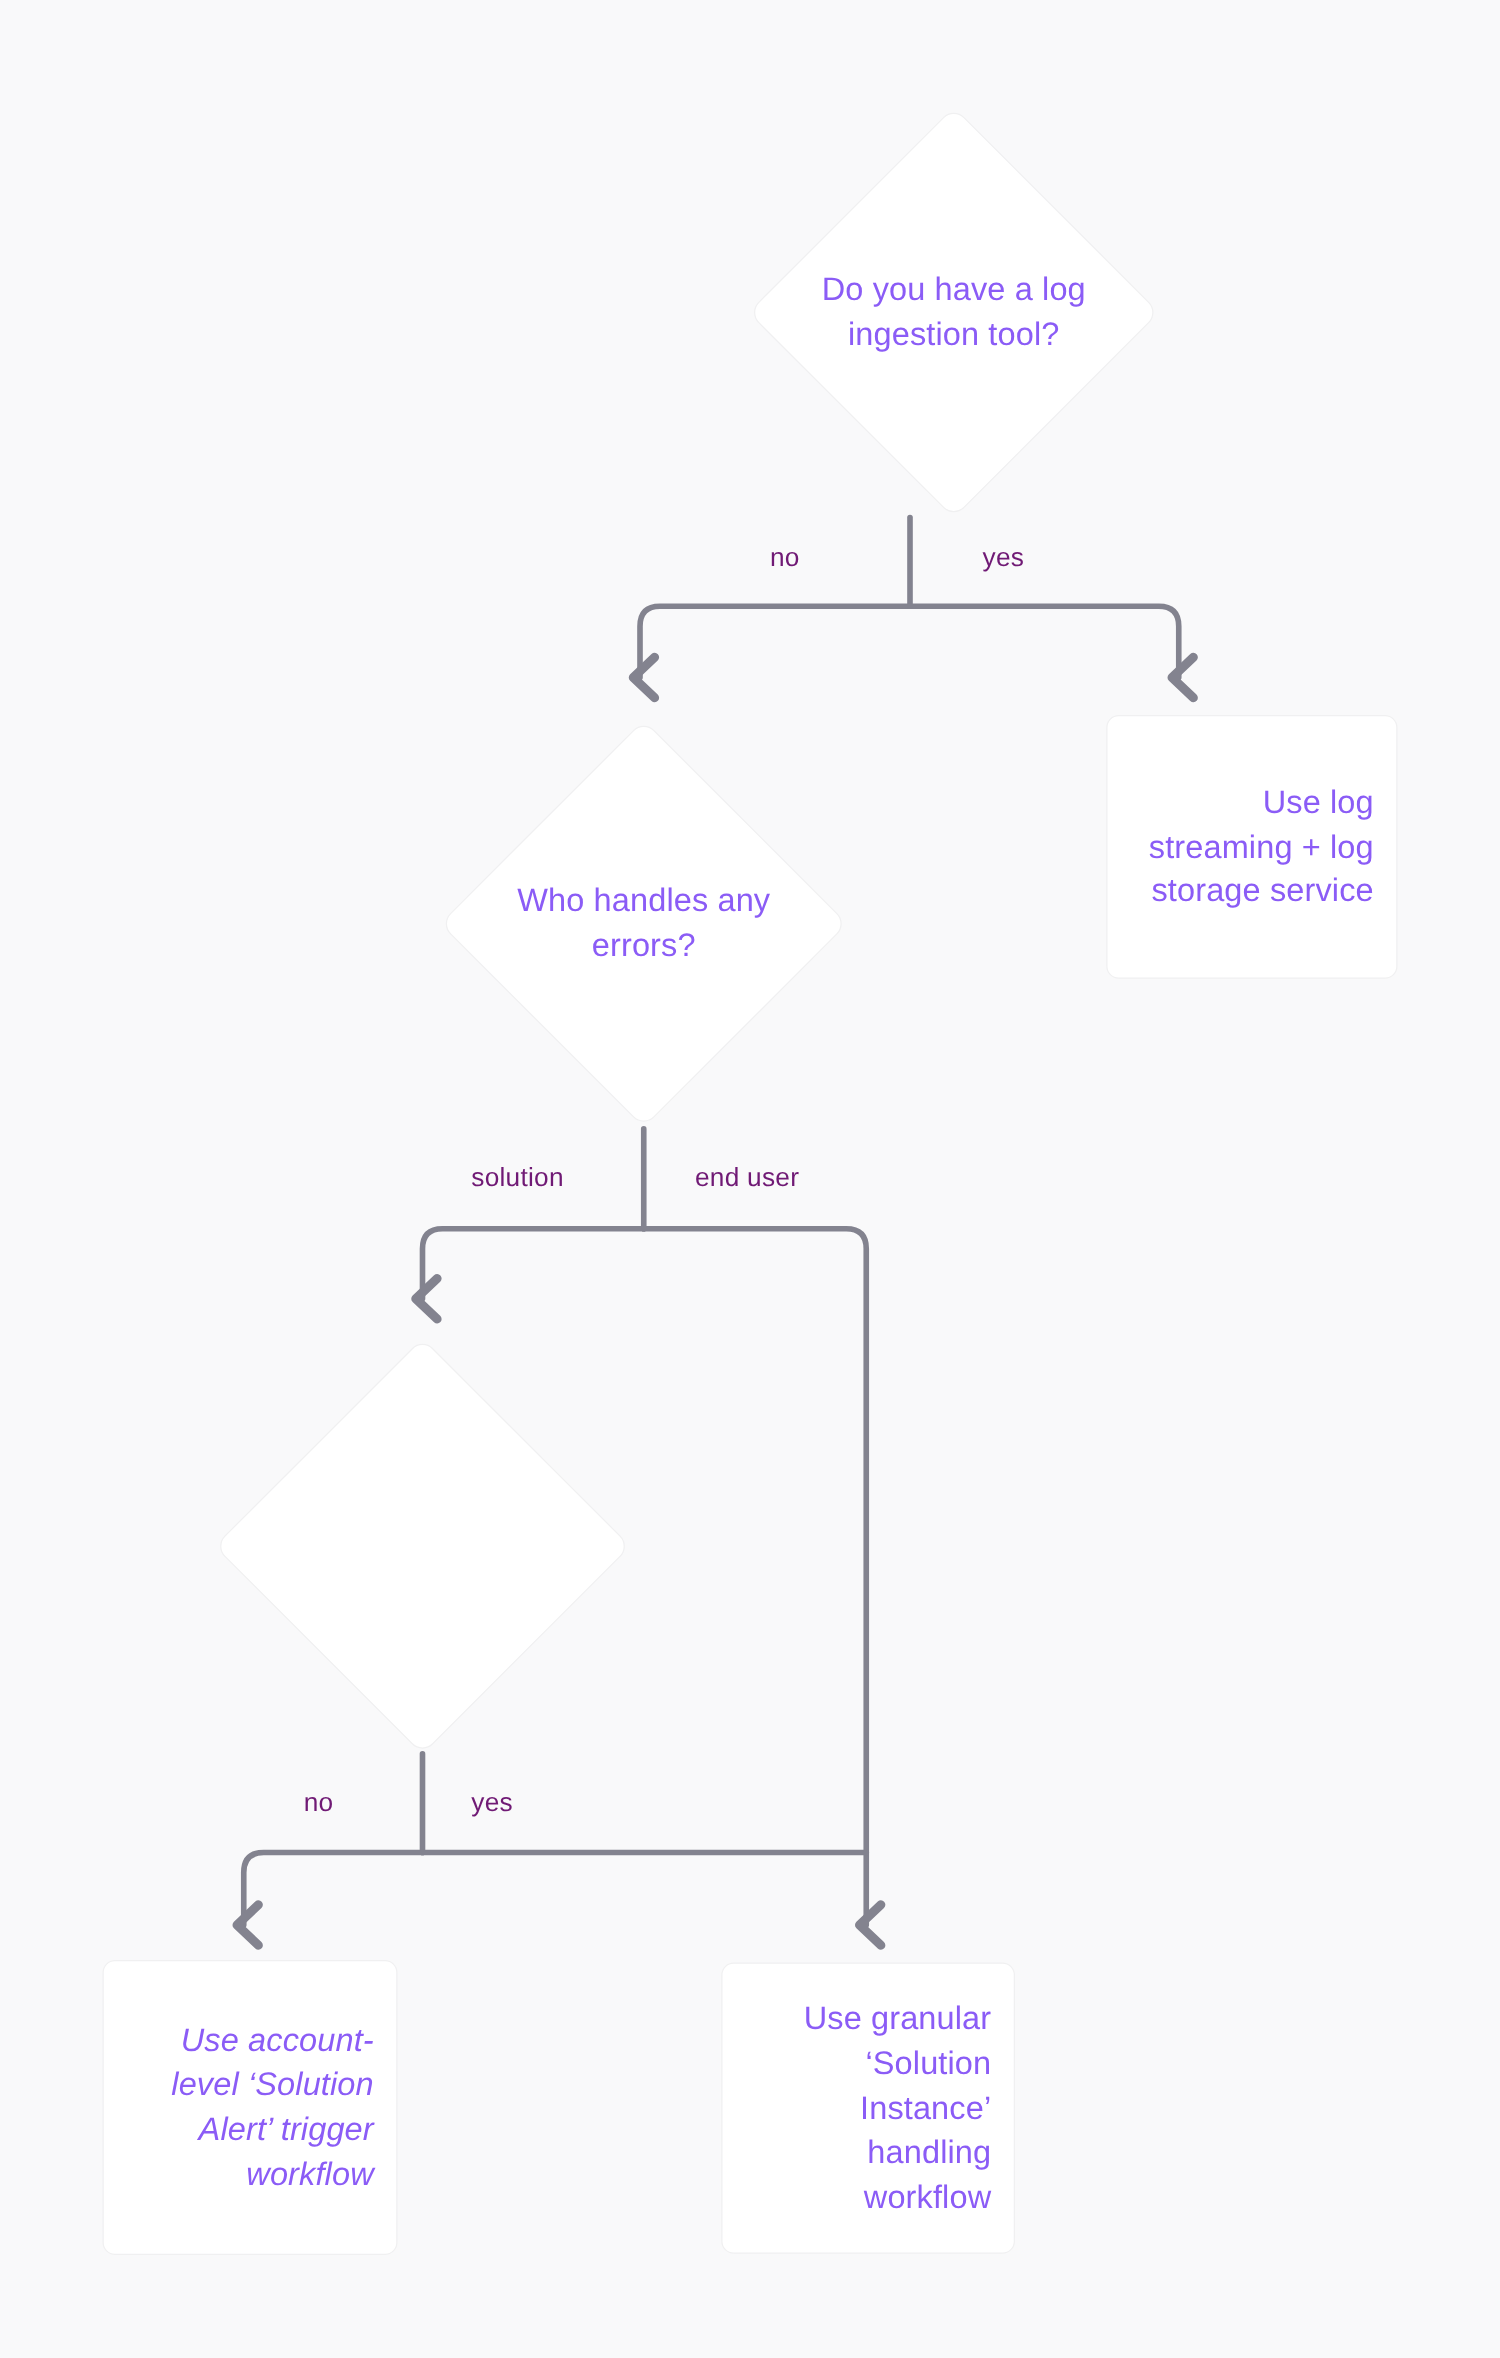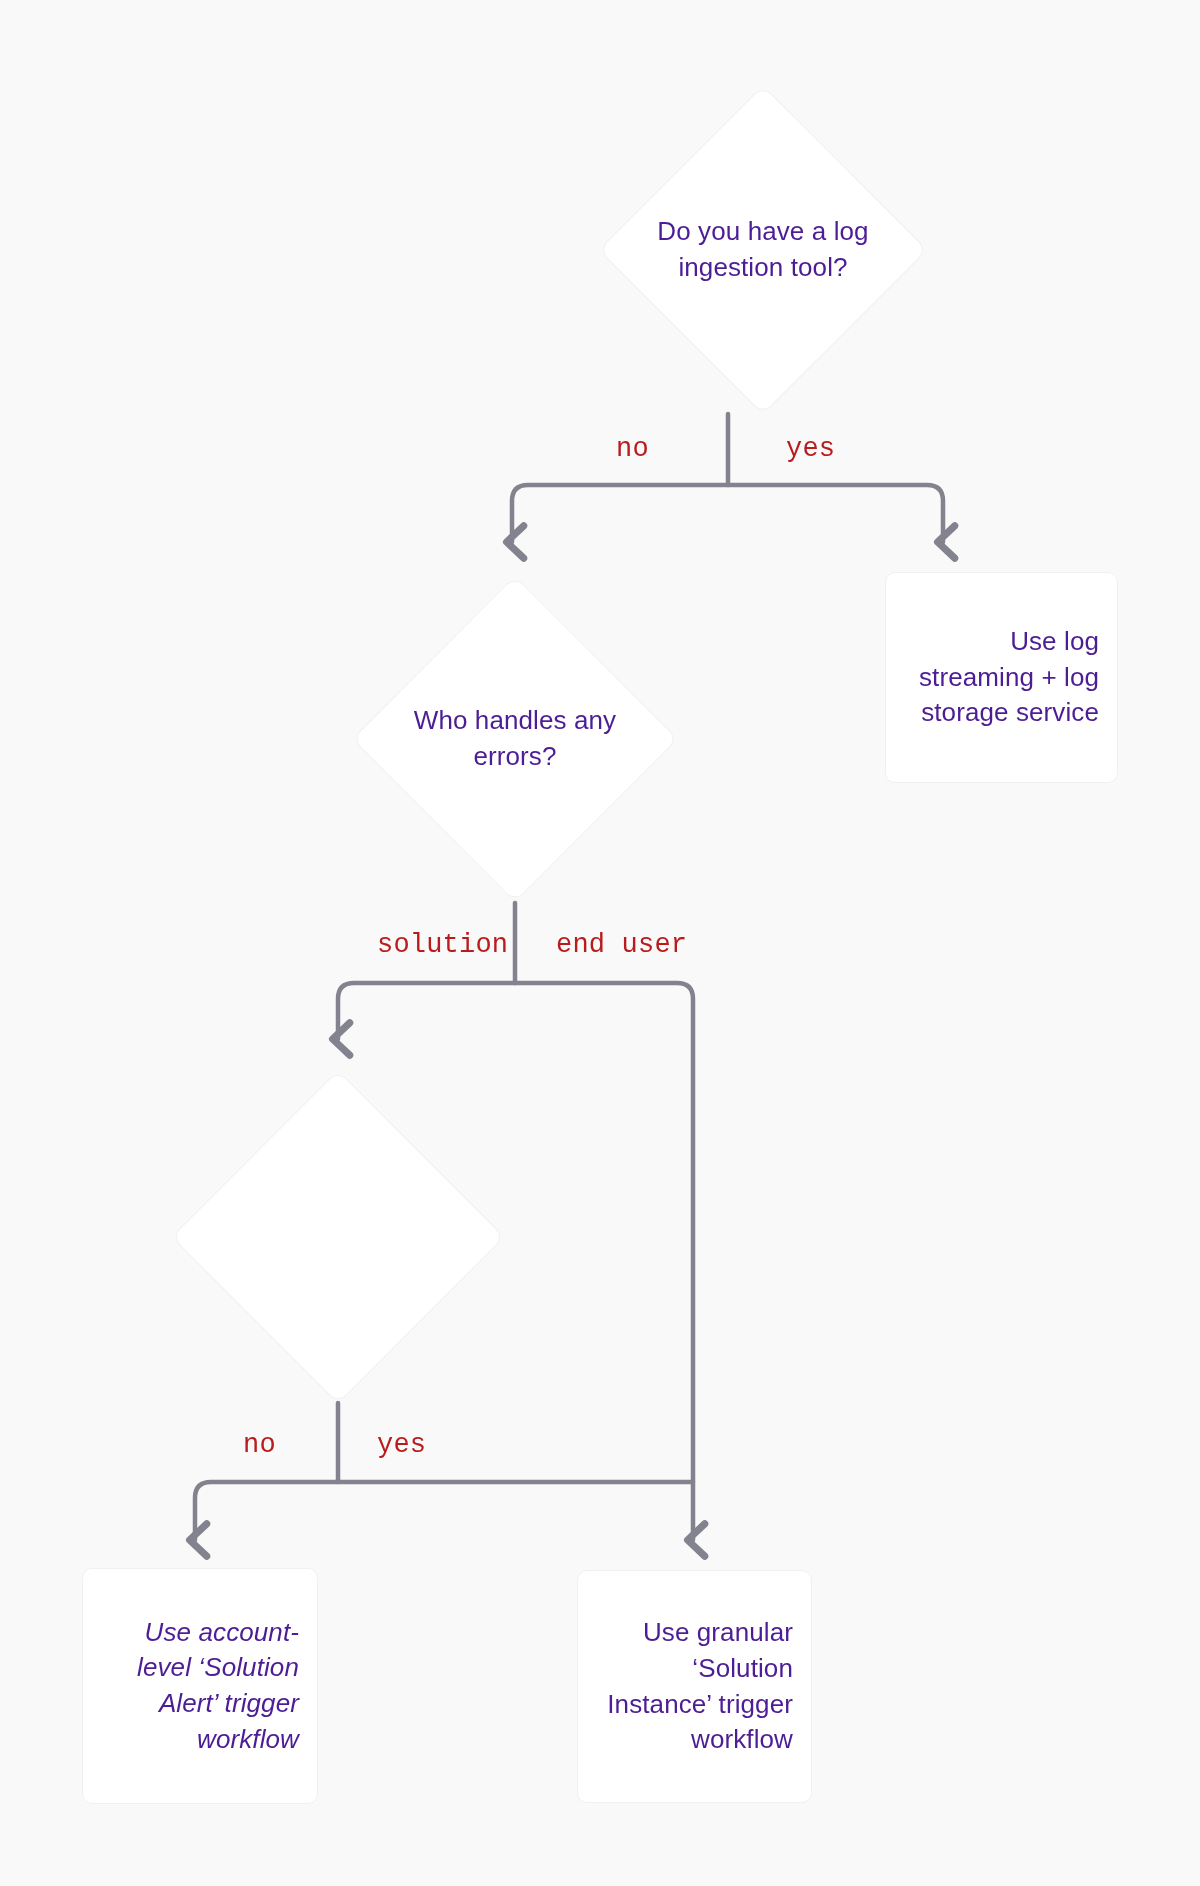--- a/index.html
+++ b/index.html
@@ -28,21 +28,21 @@
     height: 1886px;
     overflow: visible;
   }
   .node {
     position: absolute;
     box-sizing: border-box;
     display: flex;
     align-items: center;
     justify-content: center;
     text-align: center;
-    color: #4c1d95;
+    color: #8b5cf6;
     font-size: 26px;
     line-height: 1.37;
     letter-spacing: 0.1px;
   }
   
   .node.rect {
     background: #ffffff;
     border: 1.5px solid #f0f0f1;
     border-radius: 10px;
     padding: 10px 18px;
@@ -62,26 +62,25 @@
     border-radius: 12px;
     transform: translate(-50%, -50%) rotate(45deg);
   }
   .node.diamond .dlabel {
     position: relative;
     z-index: 2;
     width: 74%;
   }
   .edge-label {
     position: absolute;
-    color: #b91c1c;
-    font-size: 27px;
+    color: #701a75;
+    font-size: 21px;
     line-height: 1;
     letter-spacing: 0.2px;
     white-space: nowrap;
-    font-family: Liberation Mono, monospace;
   }
 </style>
 </head>
 <body>
 
 <div id="canvas">
 
   <svg class="edges" viewBox="0 0 1200 1886" width="1200" height="1886" xmlns="http://www.w3.org/2000/svg" aria-hidden="true">
     <defs>
       <marker id="arrowhead" markerWidth="10" markerHeight="10" refX="4.6" refY="5" orient="auto" markerUnits="strokeWidth">
@@ -136,16 +135,16 @@
 
   <div class="node diamond" style="left:173px; top:1072px; width:330px; height:330px;">
     <div class="dshape" style="width:234px; height:234px;"></div>
   </div>
 
   <div class="node rect" style="left:82px; top:1568px; width:236px; height:236px;font-style:italic;">
     <div>Use account-level ‘Solution Alert’ trigger workflow</div>
   </div>
 
   <div class="node rect" style="left:577px; top:1570px; width:235px; height:233px;">
-    <div>Use granular ‘Solution Instance’ trigger workflow</div>
+    <div>Use granular ‘Solution Instance’ handling workflow</div>
   </div>
 
 </div>
 
 </body></html>

